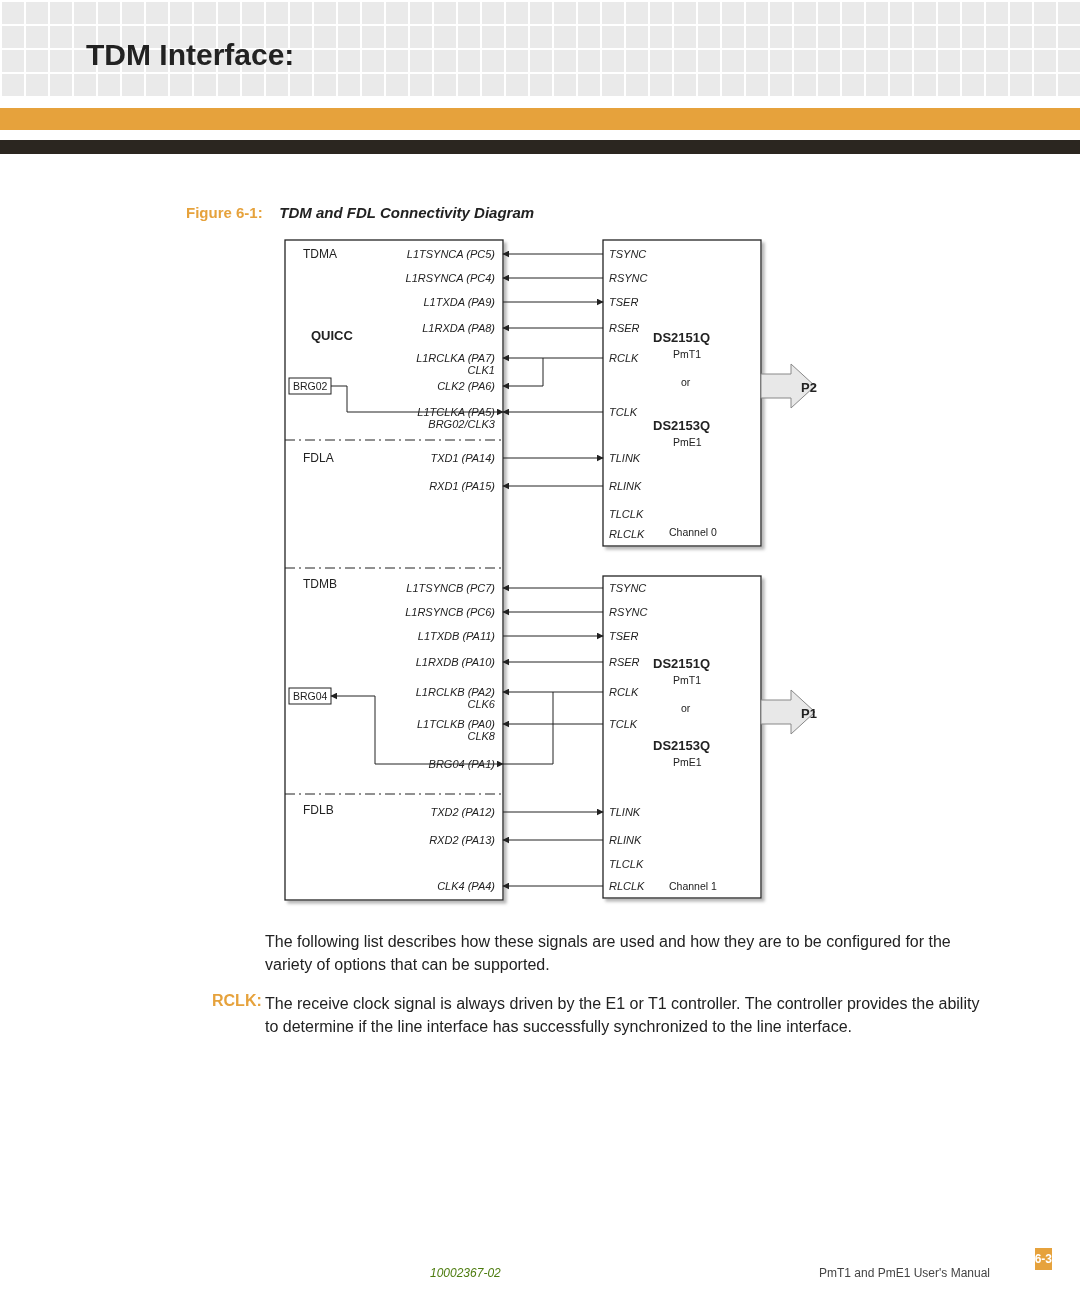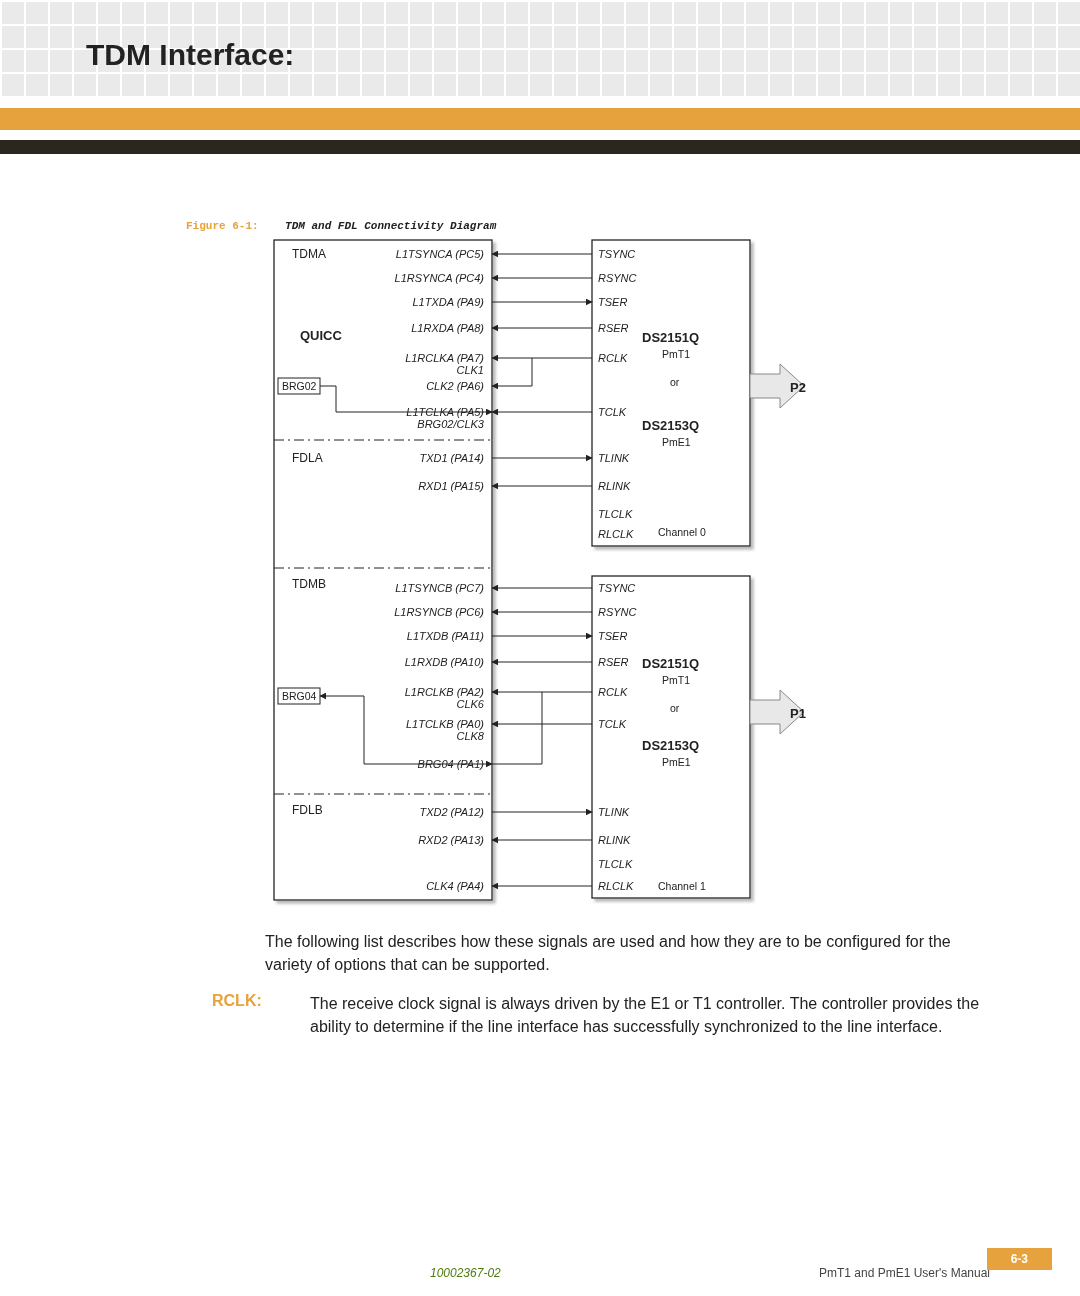--- a/index.html
+++ b/index.html
@@ -41,32 +41,31 @@
     background: #e6a23c;
   }
   .band-dark {
     position: absolute;
     top: 140px; left: 0; right: 0;
     height: 14px;
     background: #2b2620;
   }
   .fig-caption {
     position: absolute;
-    top: 220px;
+    top: 204px;
     left: 186px;
-    font-size: 11px;
-    font-family: Liberation Mono, monospace;
+    font-size: 15px;
   }
   .fig-caption .label { color: #e6a23c; font-weight: 600; }
   .fig-caption .text { font-style: italic; font-weight: 600; color: #222; }
 
   .diagram {
     position: absolute;
     top: 234px;
-    left: 264px;
+    left: 275px;
     width: 560px;
     height: 676px;
   }
 
   .body-text {
     position: absolute;
     left: 265px;
     right: 90px;
     font-size: 16px;
     line-height: 1.45;
@@ -82,21 +81,21 @@
     position: absolute;
     bottom: 30px;
     left: 0; right: 0;
     font-size: 12px;
   }
   .footer .docnum { position:absolute; left: 430px; font-style: italic; color:#4d7c0f;}
   .footer .manual { position:absolute; right: 90px; color:#444;margin-left:40px;}
   .footer .pagenum {
     position: absolute; right: 28px; bottom: -4px;
     background: #e6a23c; color: #fff;
-    padding: 4px 24px;
+    padding: 4px 0;
     font-weight: 600;
   }
   svg text { font-family: "Segoe UI", Arial, sans-serif; }
   .pin { font-style: italic; font-size: 11px; fill:#222; }
   .sig { font-style: italic; font-size: 11px; fill:#222; }
   .blk { font-size: 12px; fill:#222; }
   .blkb { font-size: 13px; font-weight:700; fill:#222; }
   .small { font-size: 10.5px; fill:#222; }
 </style>
 </head>
@@ -252,20 +251,20 @@
       <text class="sig" x="334" y="634">TLCLK</text>
       <text class="pin" x="220" y="656" text-anchor="end">CLK4 (PA4)</text>
       <text class="sig" x="334" y="656">RLCLK</text>
       <line x1="228" y1="652" x2="328" y2="652" stroke="#222" marker-start="url(#arrow)"></line>
     </svg>
   </div>
 
   <div class="body-text" style="top:930px;">The following list describes how these signals are used and how they are to be configured for the variety of options that can be supported.</div>
 
   <div class="rclk-label" style="top:992px; left:212px;">RCLK:</div>
-  <div class="body-text" style="top:992px;margin-left:45px;">The receive clock signal is always driven by the E1 or T1 controller. The controller provides the ability to determine if the line interface has successfully synchronized to the line interface.</div>
+  <div class="body-text" style="top:992px;">The receive clock signal is always driven by the E1 or T1 controller. The controller provides the ability to determine if the line interface has successfully synchronized to the line interface.</div>
 
   <div class="footer">
     <span class="docnum">10002367-02</span>
     <span class="manual">PmT1 and PmE1 User's Manual</span>
     <span class="pagenum">6-3</span>
   </div>
 </div>
 
 </body></html>

